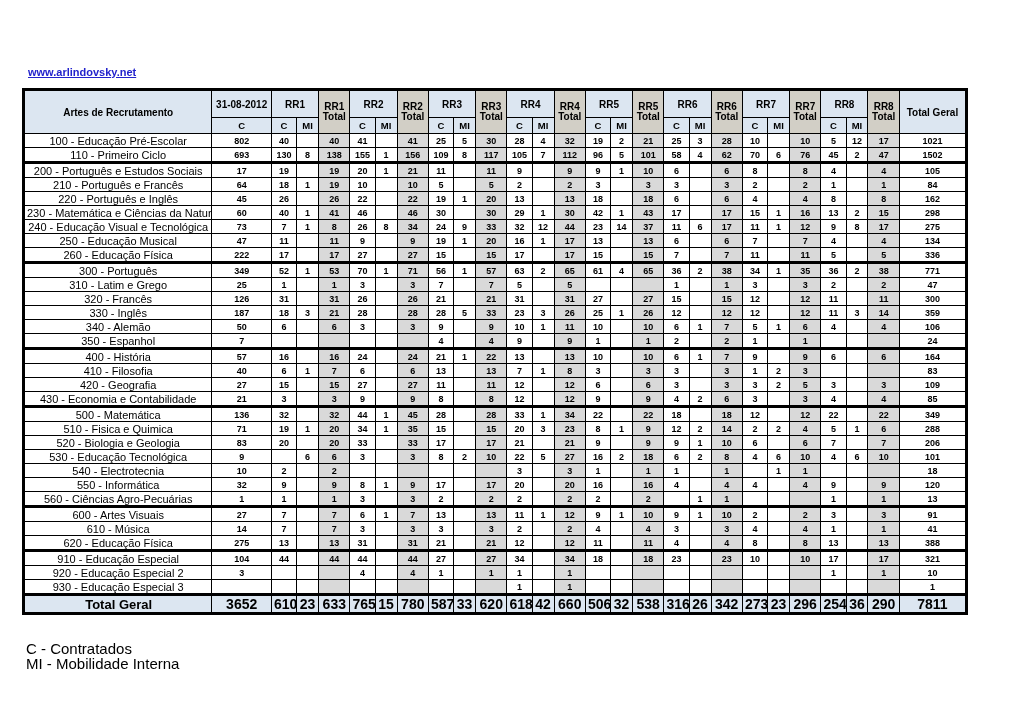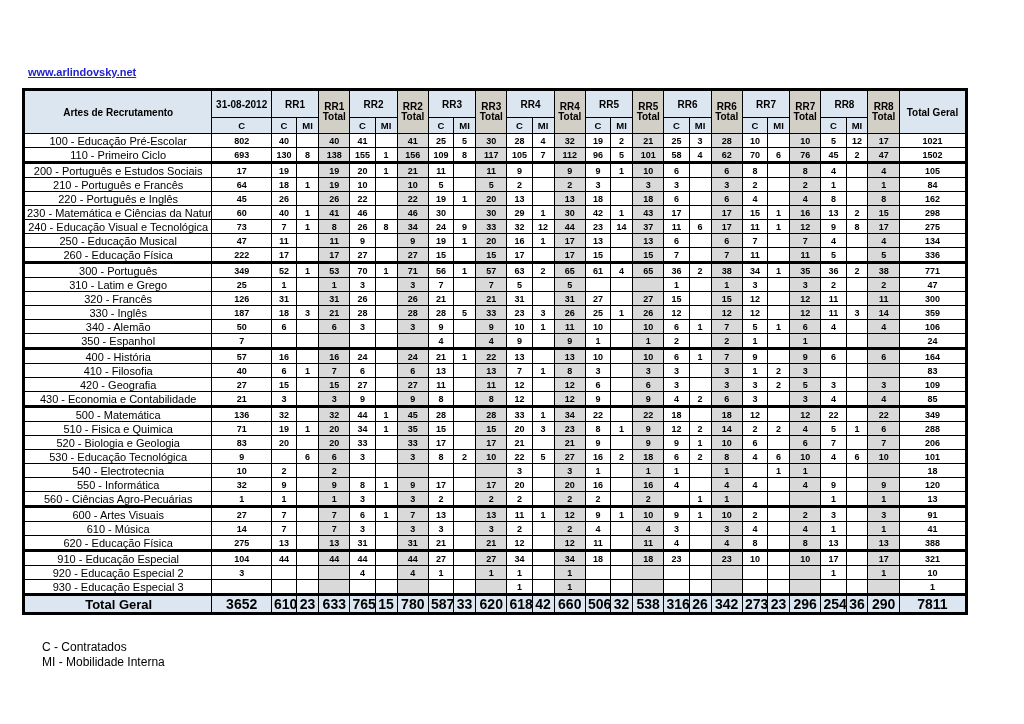--- a/index.html
+++ b/index.html
@@ -22,21 +22,21 @@
   .num { font-weight:bold; font-size:9px; }
   .tg  { background:#d9d9d9; }
   .dcol { border-left-width:2px; border-right-width:2px; }
   .ccol { border-left-width:2px; }
   .tcol { border-left-width:2px; border-right-width:2px; }
   .gcol { border-left-width:2px; }
   tr.gbreak td { border-bottom-width:3px; }
   tr.trow td { background:#dce6f1; border-top-width:3px; border-bottom-width:3px;
                font-weight:bold; font-size:14px; height:16px; }
   tr.trow td.lbl { font-size:13px; font-weight:bold; padding-left:3px; }
-  .footnote { position:absolute; left:42px; font-size:12px;text-align:right; }
+  .footnote { position:absolute; left:26px; font-size:15px;text-align:right; }
   .fn1 { top:640px; } .fn2 { top:655px; }
 </style>
 </head>
 <body>
 
 <div class="page">
   <a class="site-link" href="#">www.arlindovsky.net</a>
 
   <table class="grid">
     <colgroup>

